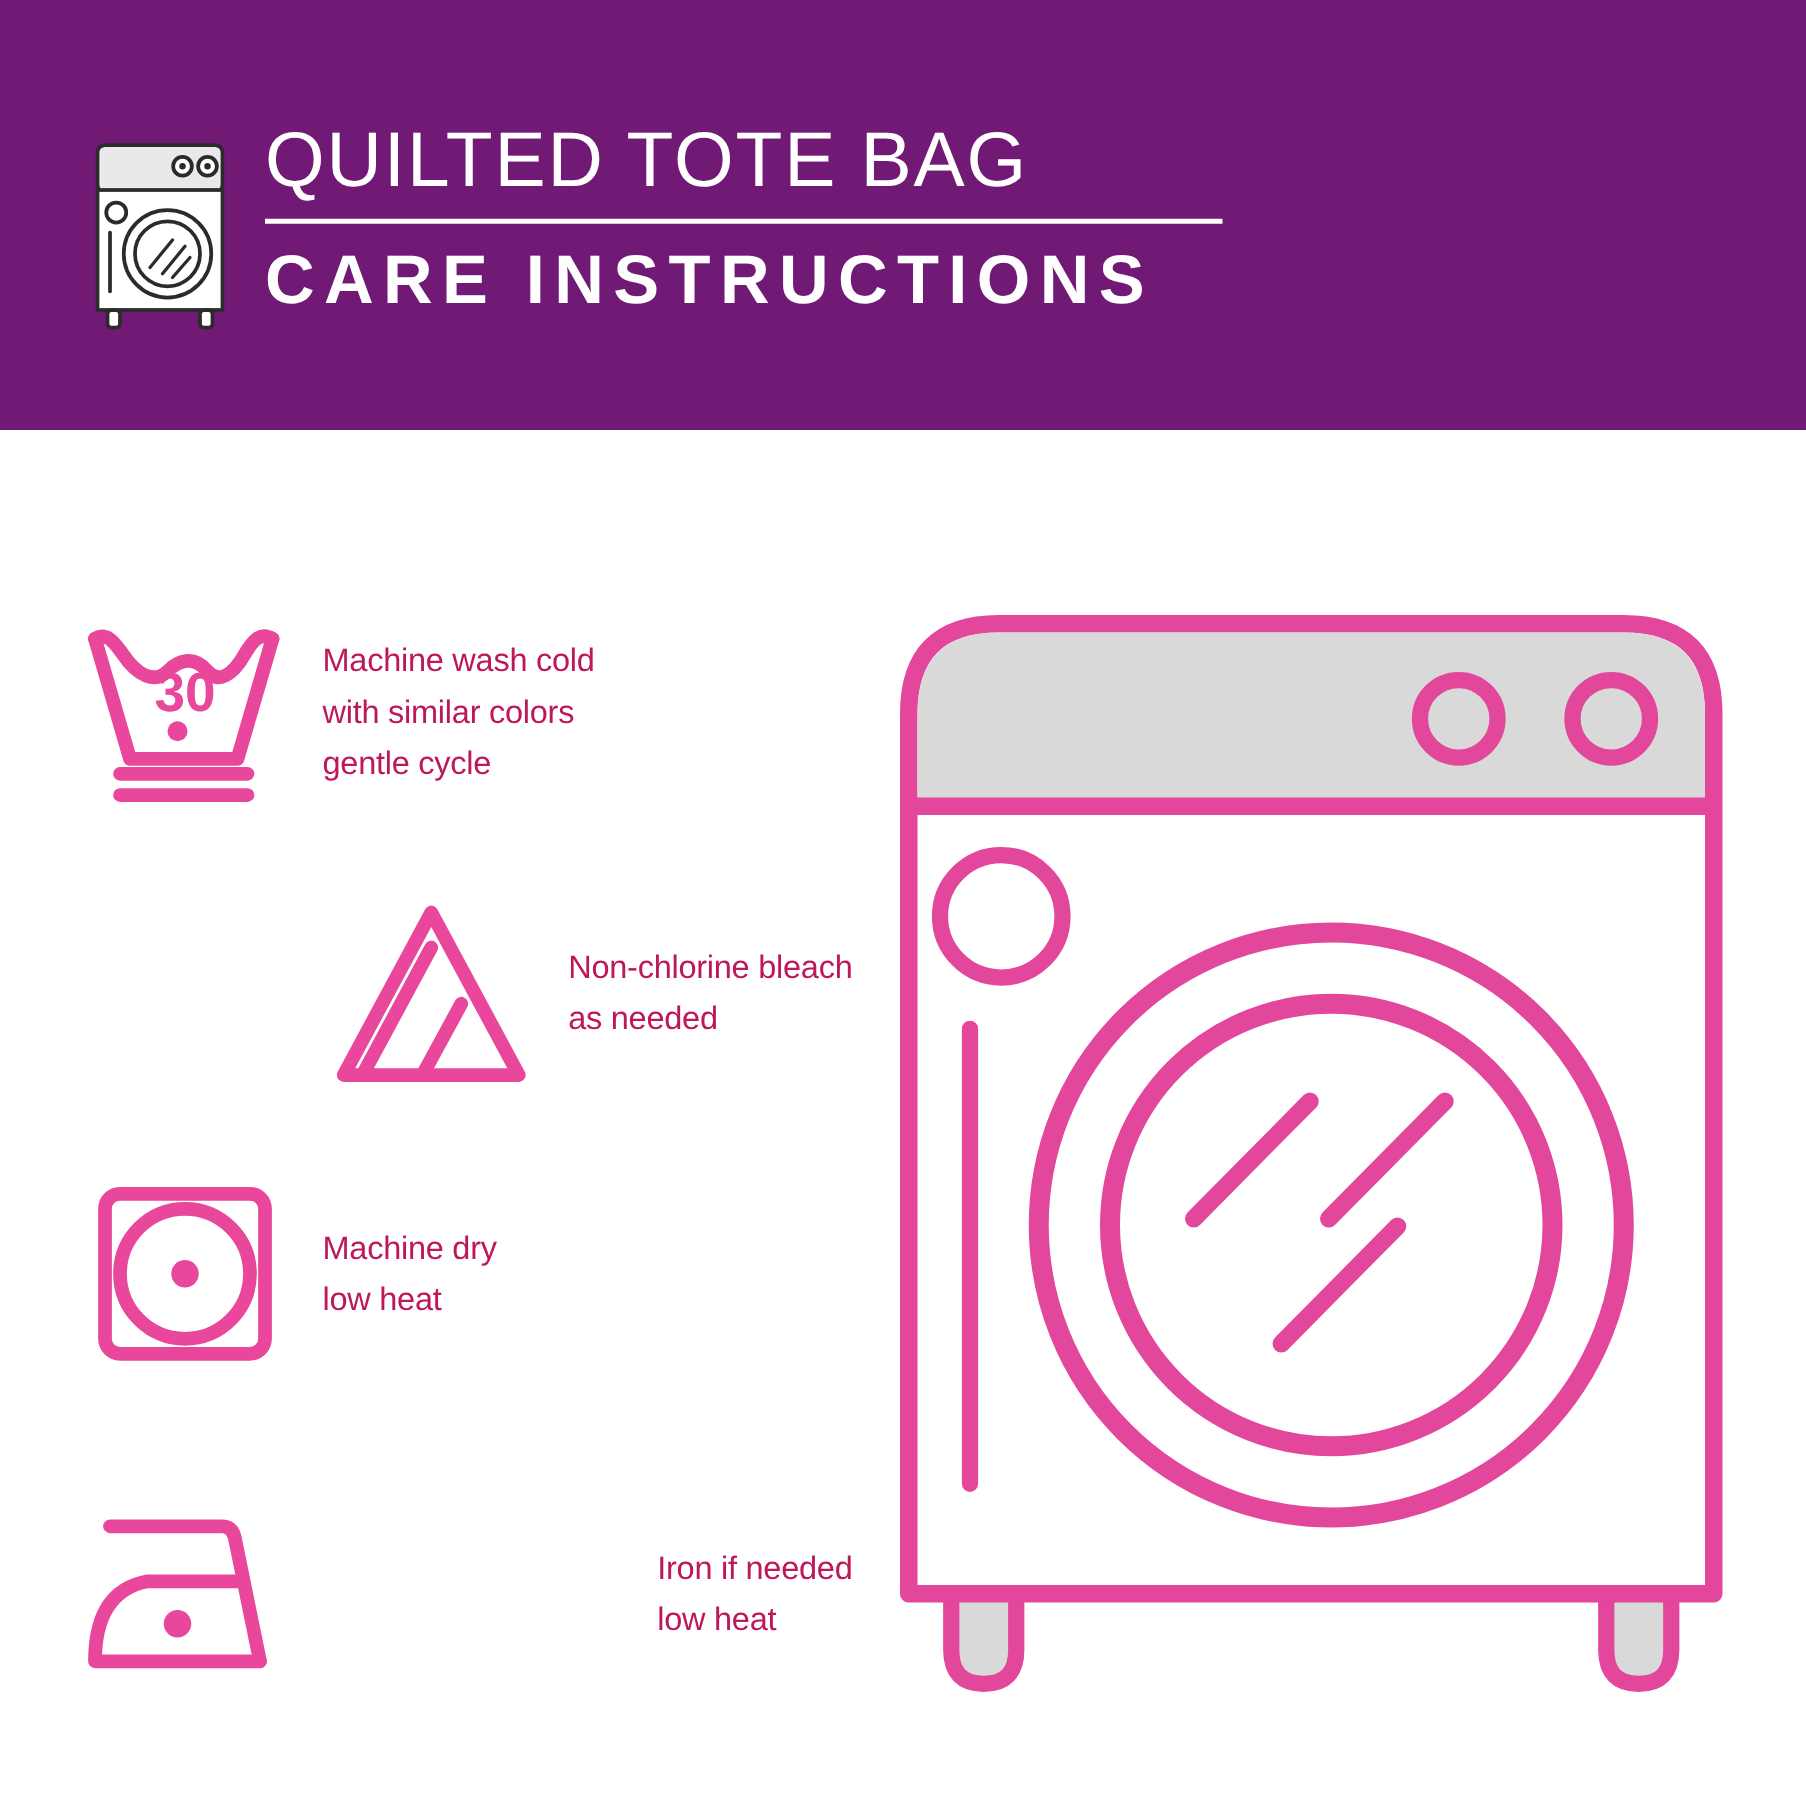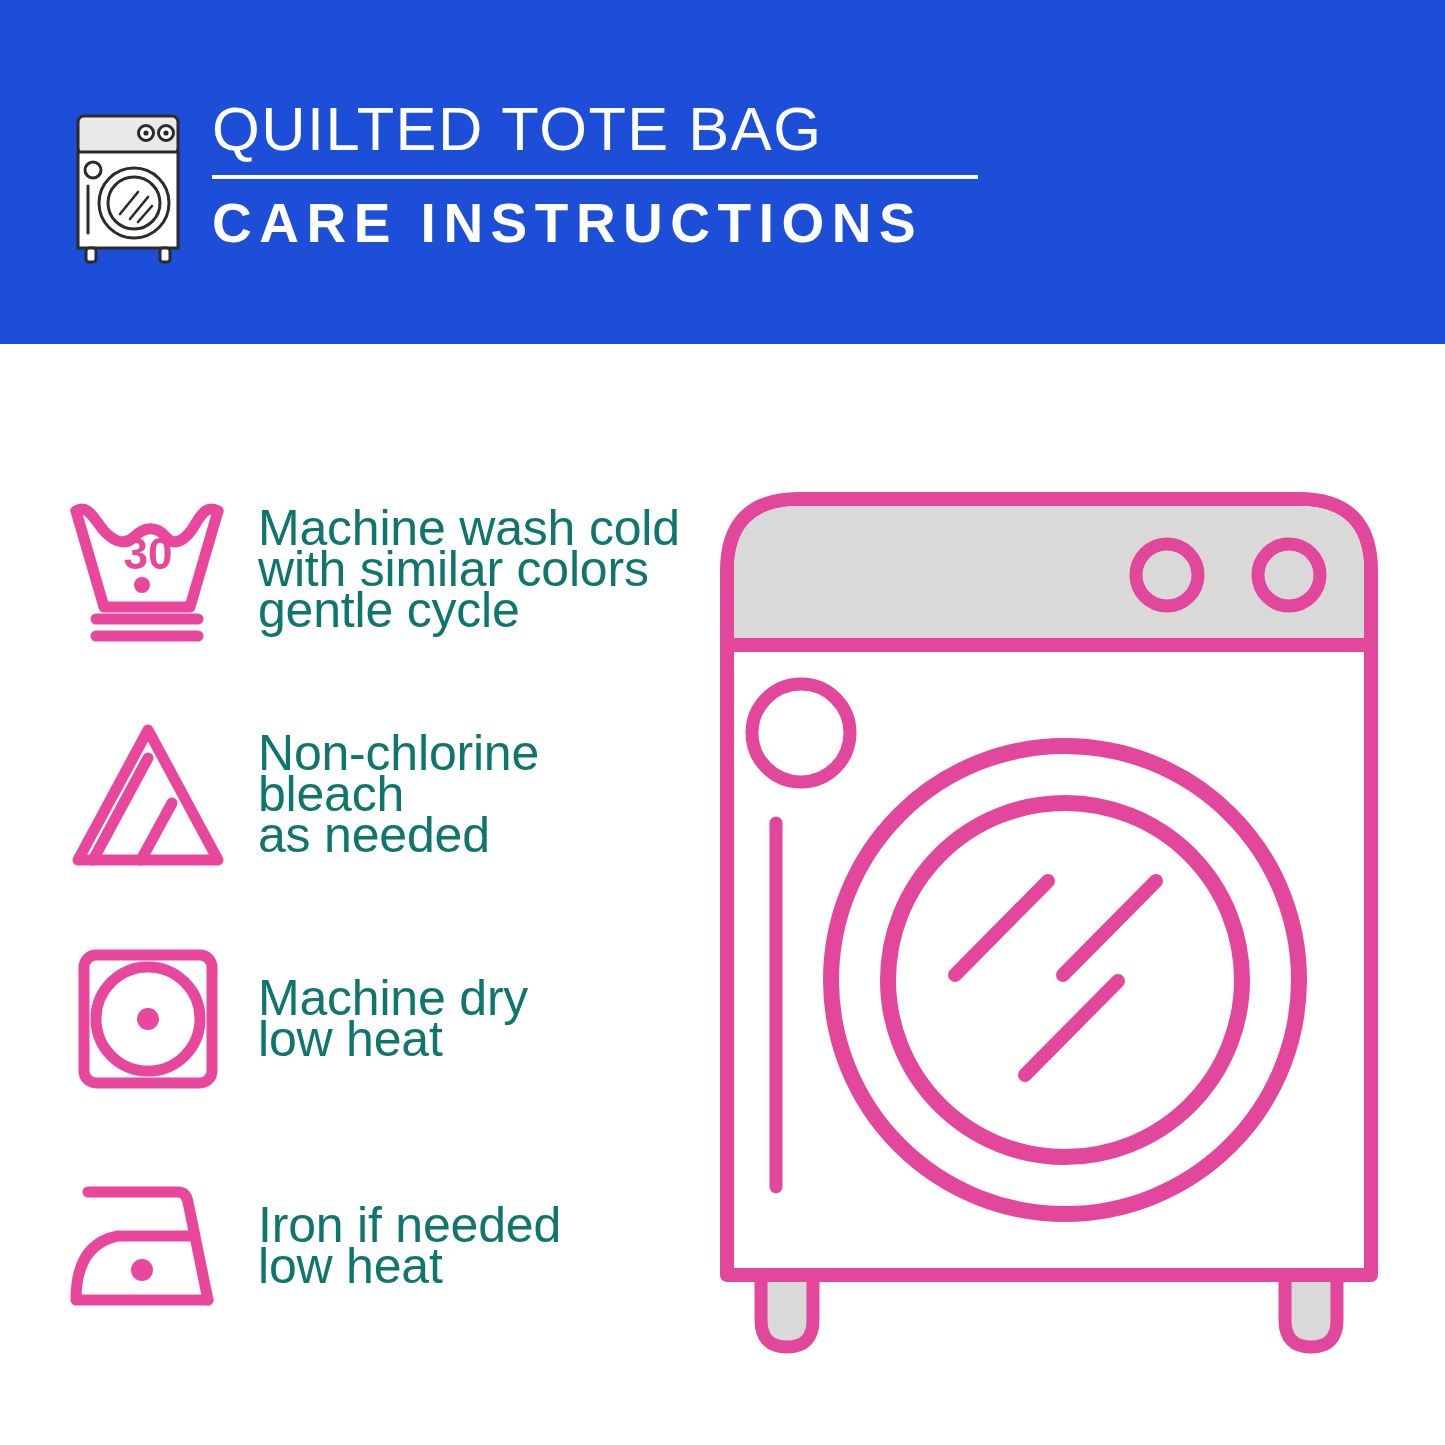--- a/index.html
+++ b/index.html
@@ -15,21 +15,21 @@
     position: relative;
   }
 
   
   #header-band {
     position: absolute;
     left: 0;
     top: 0;
     width: 1445px;
     height: 344px;
-    background: #1d4ed8;
+    background: #701a75;
   }
   #header-inner {
     position: absolute;
     left: 62px;
     top: 96px;
     display: flex;
     align-items: flex-start;
   }
   #header-logo {
     width: 132px;
@@ -80,34 +80,34 @@
   .care-row {
     position: absolute;
     left: 62px;
     display: flex;
     align-items: center;
     width: 620px;
   }
   .care-row-0 { top: 145px; }
   .care-row-1 { top: 370px; justify-content: flex-end; }
   .care-row-2 { top: 595px; }
-  .care-row-3 { top: 822px; }
+  .care-row-3 { top: 851px; justify-content: space-between; }
 
   .care-symbol {
     width: 172px;
     height: 160px;
     flex: 0 0 auto;
     display: flex;
     align-items: center;
     justify-content: center;
   }
   .care-text {
     margin-left: 24px;
-    color: #0f766e;
-    font-size: 50px;
+    color: #be185d;
+    font-size: 26px;
     line-height: 41px;
     font-weight: 400;
     white-space: pre-line;
     letter-spacing: -0.2px;
   }
 
   
   #machine-illustration {
     position: absolute;
     left: 715px;

